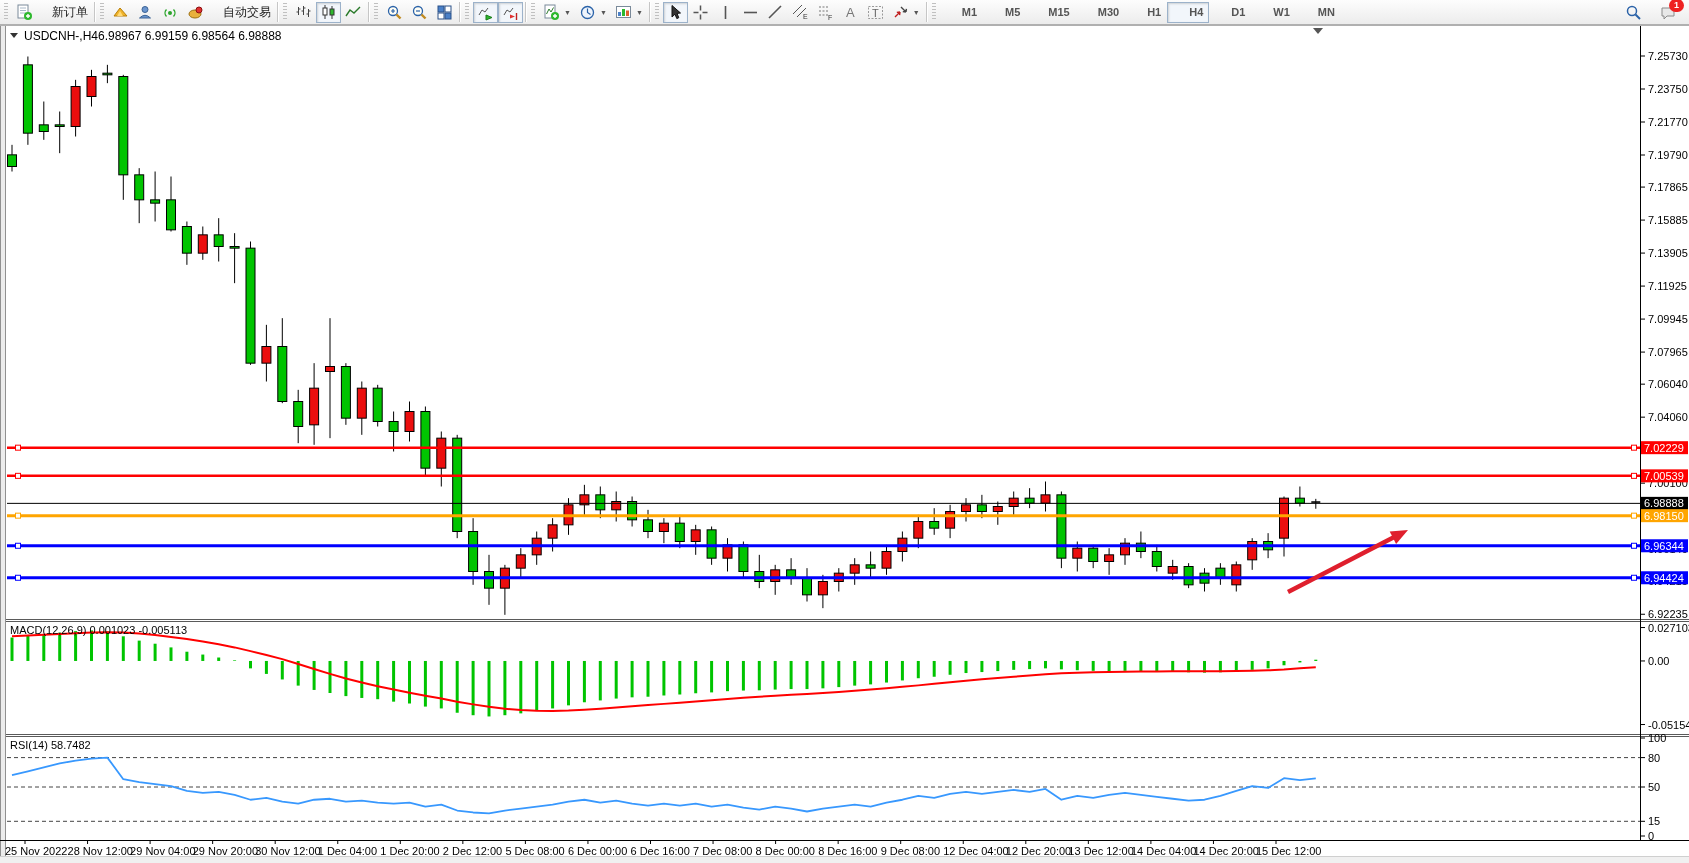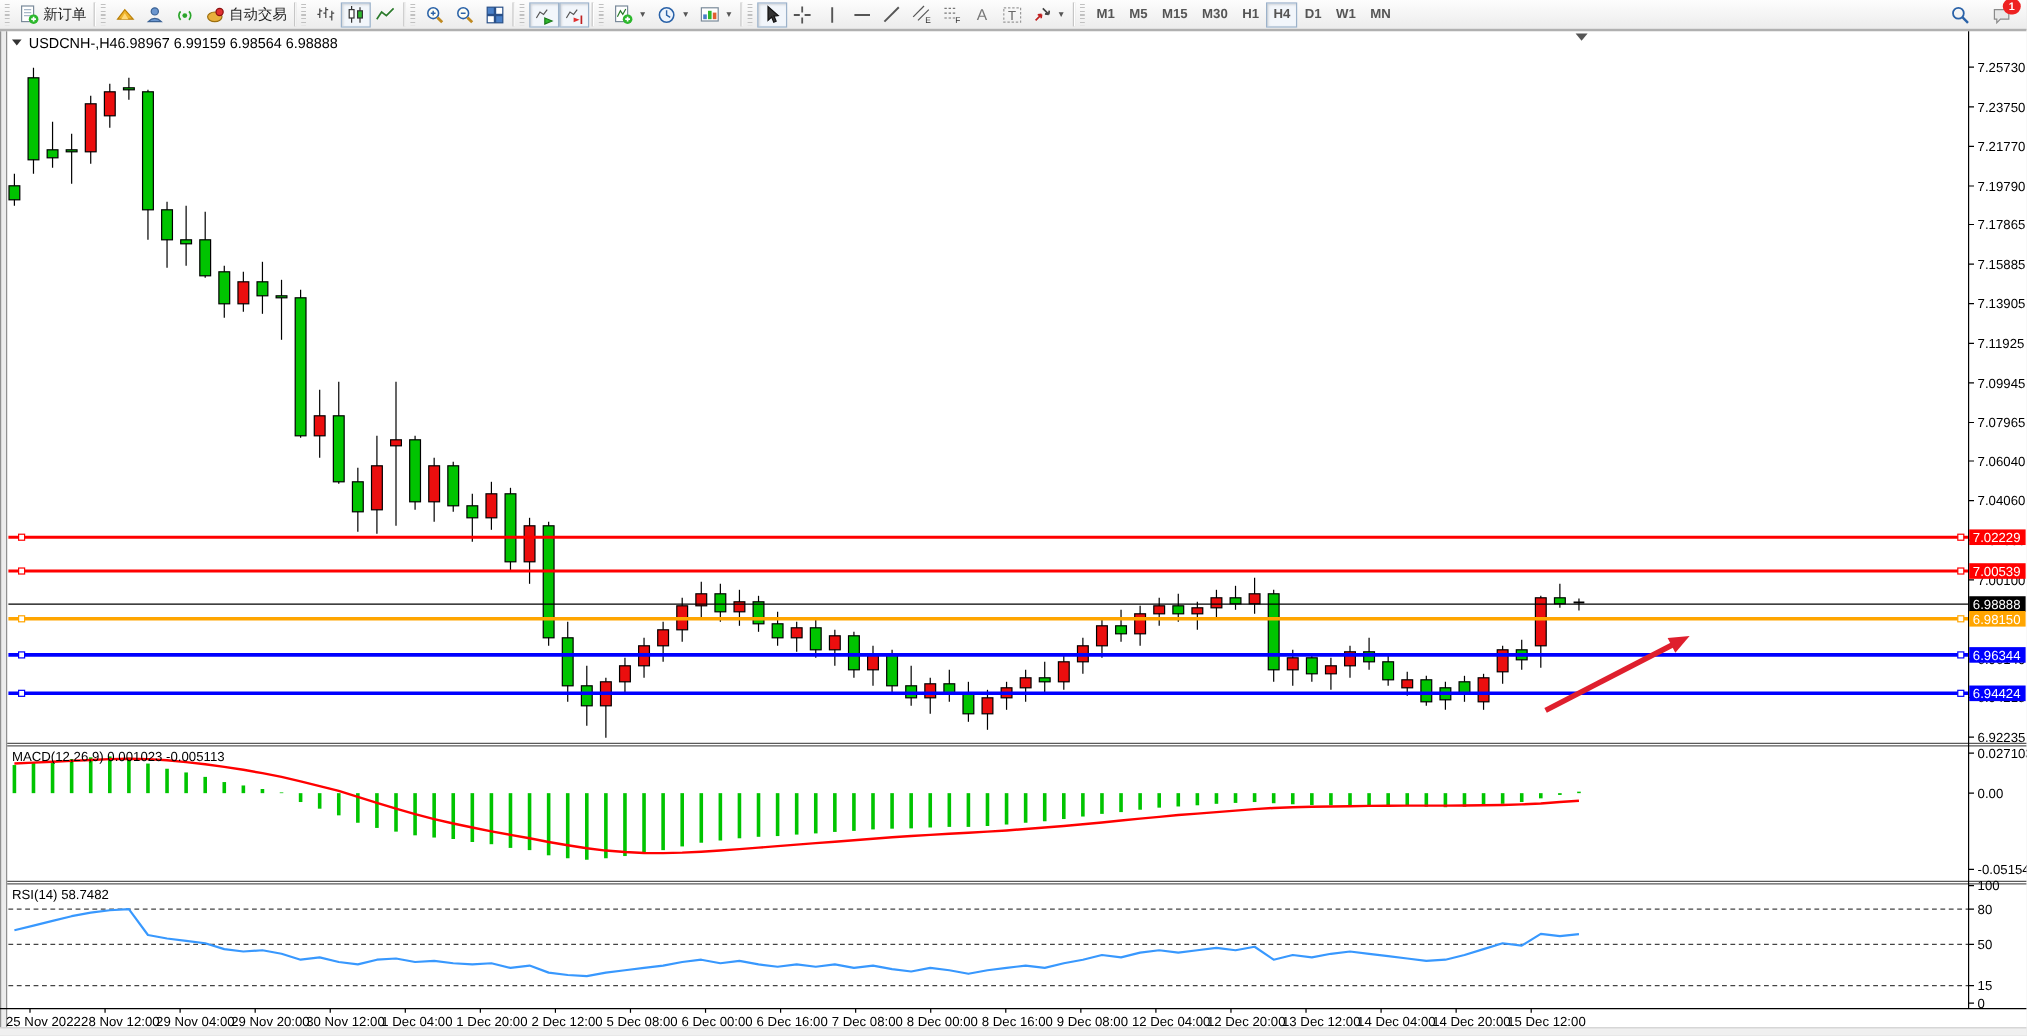--- a/index.html
+++ b/index.html
@@ -5,21 +5,21 @@
   html,body{margin:0;padding:0;background:#dcdcdc;font-family:"Liberation Sans",sans-serif;}
   .screen{position:relative;width:1689px;height:863px;background:#f0f0f0;overflow:hidden;}
   .toolbar{position:absolute;top:0;left:0;right:0;height:25px;display:flex;align-items:center;
            background:linear-gradient(#fdfdfd,#ececec);border-bottom:1px solid #b0b0b0;padding-left:2px;box-sizing:border-box;}
   .tgrip{width:4px;height:18px;margin:0 4px 0 2px;
          background:repeating-linear-gradient(to bottom,#c0c0c0 0 1px,transparent 1px 3px);}
   .tsep{width:1px;height:20px;background:#c6c6c6;border-right:1px solid #fff;margin:0 2px;}
   .tbtn{display:flex;align-items:center;gap:3px;height:21px;padding:0 3px;border:1px solid transparent;
         background:transparent;color:#222;font:12px "Liberation Sans",sans-serif;cursor:default;}
   .tbtn.active{border:1px solid #9cb2ca;background:#f2f6fb;box-shadow:inset 1px 1px 2px rgba(0,0,0,.15);}
-  .tbtn .lbl{white-space:nowrap;}
+  .tbtn .lbl{white-space:nowrap;margin-left:16px;}
   .tbtn.tf{font:bold 11px "Liberation Sans",sans-serif;color:#555;padding:0 5px;justify-content:center;}
   .dd{font-size:7px;color:#555;margin-left:1px;}
   .ticon{display:flex;align-items:center;justify-content:center;width:17px;height:17px;position:relative;}
   .tright{margin-left:auto;display:flex;align-items:center;gap:10px;margin-right:8px;}
   .badge{position:absolute;top:-5px;right:-7px;background:#e22;color:#fff;border-radius:7px;min-width:13px;height:13px;
          font:bold 9px/13px "Liberation Sans",sans-serif;text-align:center;padding:0 1px;}
   .chart-window{position:absolute;top:25px;left:0;right:0;bottom:6px;background:#fff;}
   .status-bar{position:absolute;left:0;right:0;bottom:0;height:6px;background:#f0f0f0;border-top:1px solid #cfcfcf;}
   svg text{font-family:"Liberation Sans",sans-serif;}
 </style>

